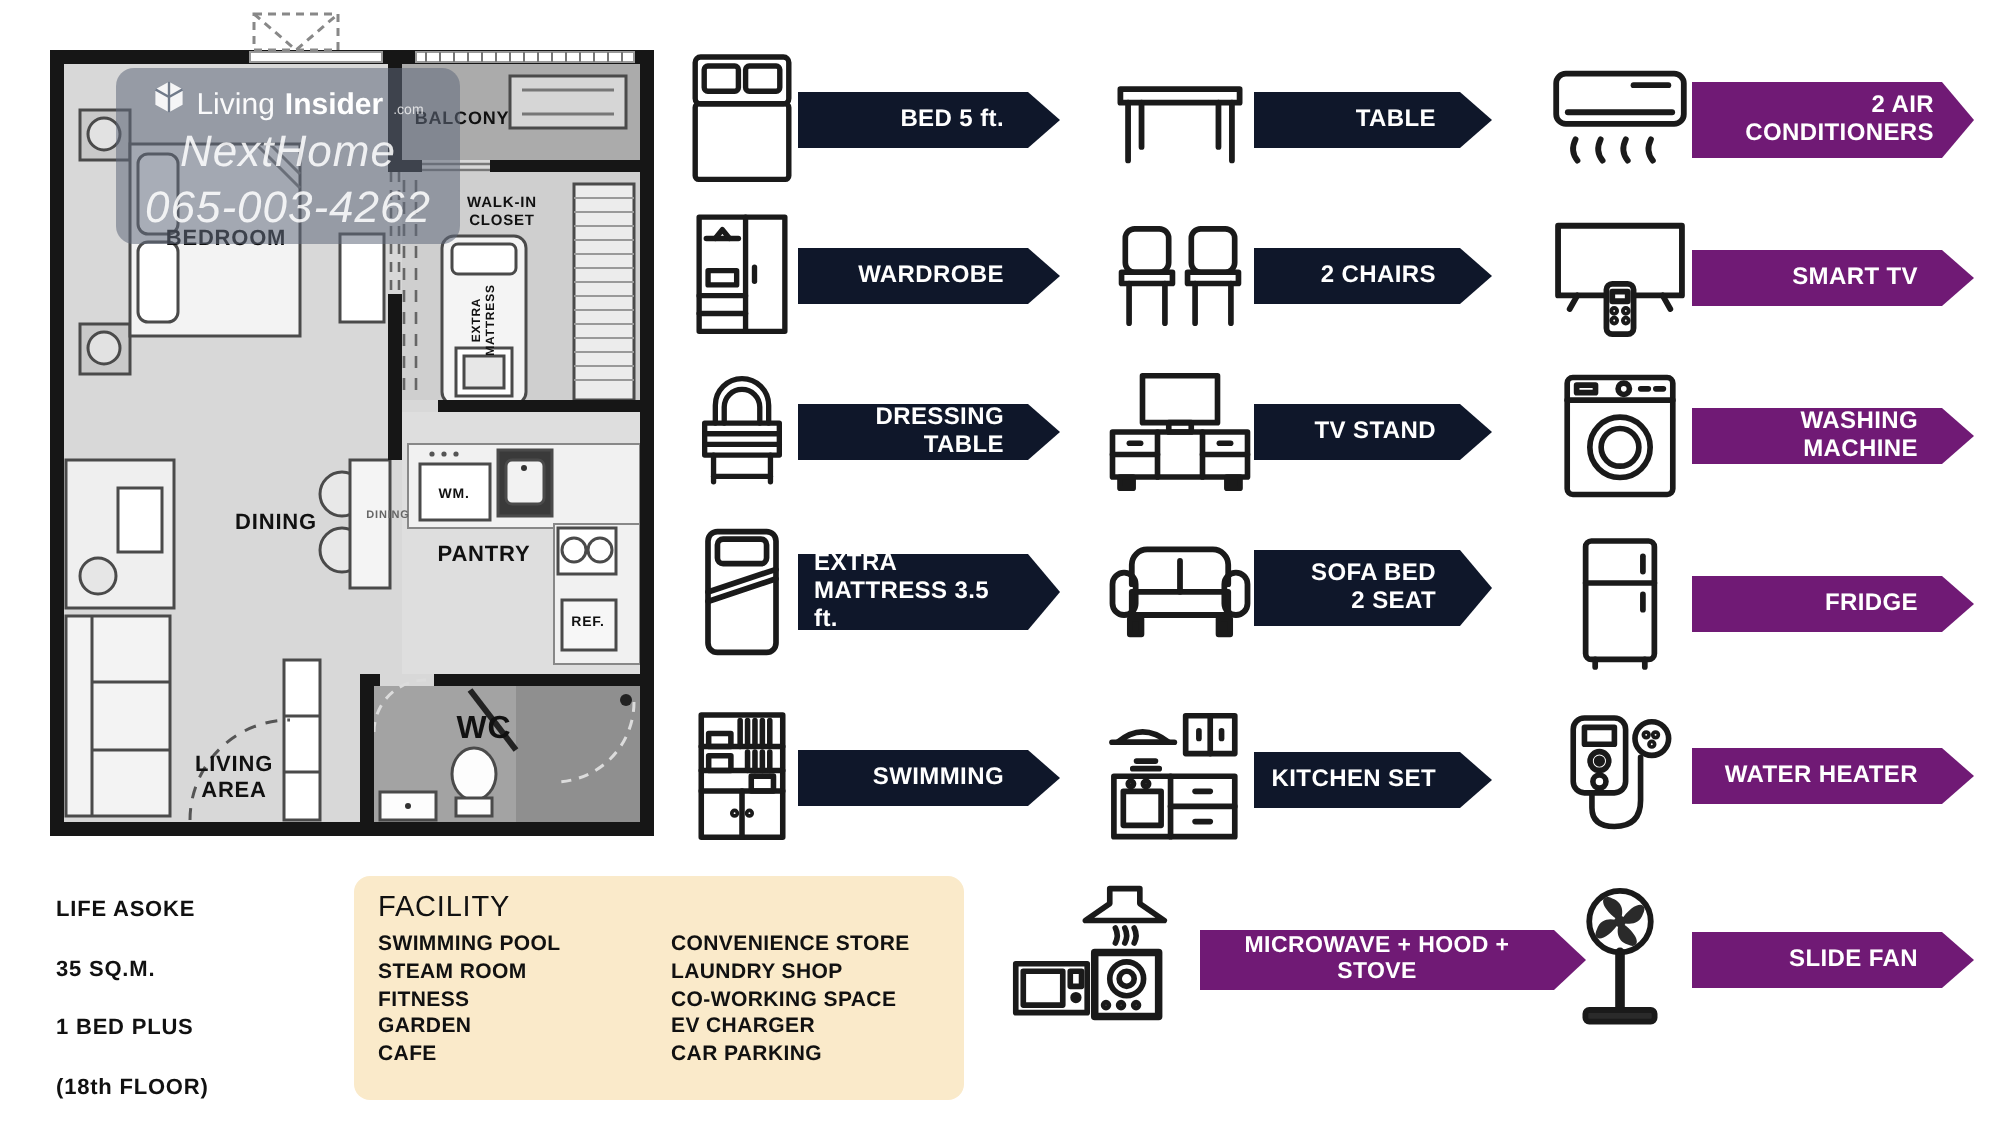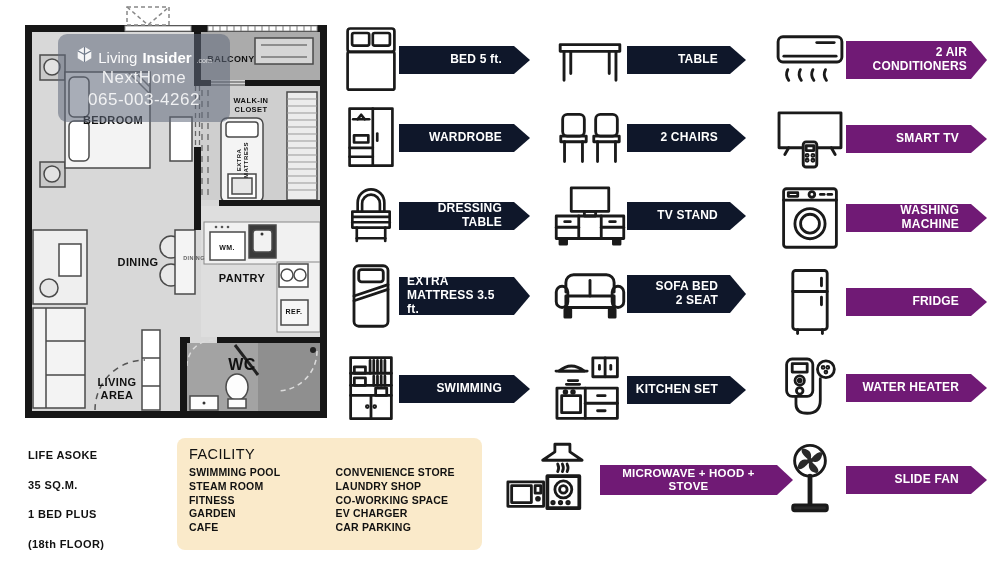--- a/index.html
+++ b/index.html
@@ -10,21 +10,21 @@
   .plan-svg{position:absolute;left:25px;top:6px;}
   .plan-label{position:absolute;transform:translate(-50%,-50%);font-weight:bold;color:#111;
               white-space:pre-line;text-align:center;line-height:1.15;letter-spacing:.4px;}
   .wm-overlay{position:absolute;left:58px;top:34px;width:172px;height:88px;
               background:rgba(96,106,124,.55);border-radius:9px;display:flex;flex-direction:column;
               align-items:center;justify-content:center;gap:2px;color:#fff;}
   .wm-logo-row{display:flex;align-items:baseline;gap:5px;}
   .wm-light{font-weight:300;font-size:15px;color:rgba(255,255,255,.95);}
   .wm-bold{font-weight:bold;font-size:15px;color:#fff;}
   .wm-suffix{font-size:7px;color:rgba(255,255,255,.75);}
-  .wm-line{font-weight:300;font-size:17px;color:rgba(255,255,255,.85);letter-spacing:.5px;}
+  .wm-line{font-weight:300;font-size:22px;color:rgba(255,255,255,.85);letter-spacing:.5px;font-style:italic;}
   
   .unit-info{position:absolute;left:28px;top:441px;font-size:11px;font-weight:bold;line-height:29.5px;letter-spacing:.4px;}
   
   .facility{position:absolute;left:177px;top:438px;width:305px;height:112px;background:#FAEACA;
             border-radius:8px;box-sizing:border-box;padding:8px 0 0 12px;}
   .fac-title{font-size:14.5px;font-weight:normal;letter-spacing:.4px;margin-bottom:4px;}
   .fac-cols{display:flex;}
   .fac-col{width:148px;font-size:10.5px;font-weight:bold;line-height:13.8px;letter-spacing:.2px;}
   
   .legend-row{position:absolute;display:flex;align-items:center;height:80px;}

